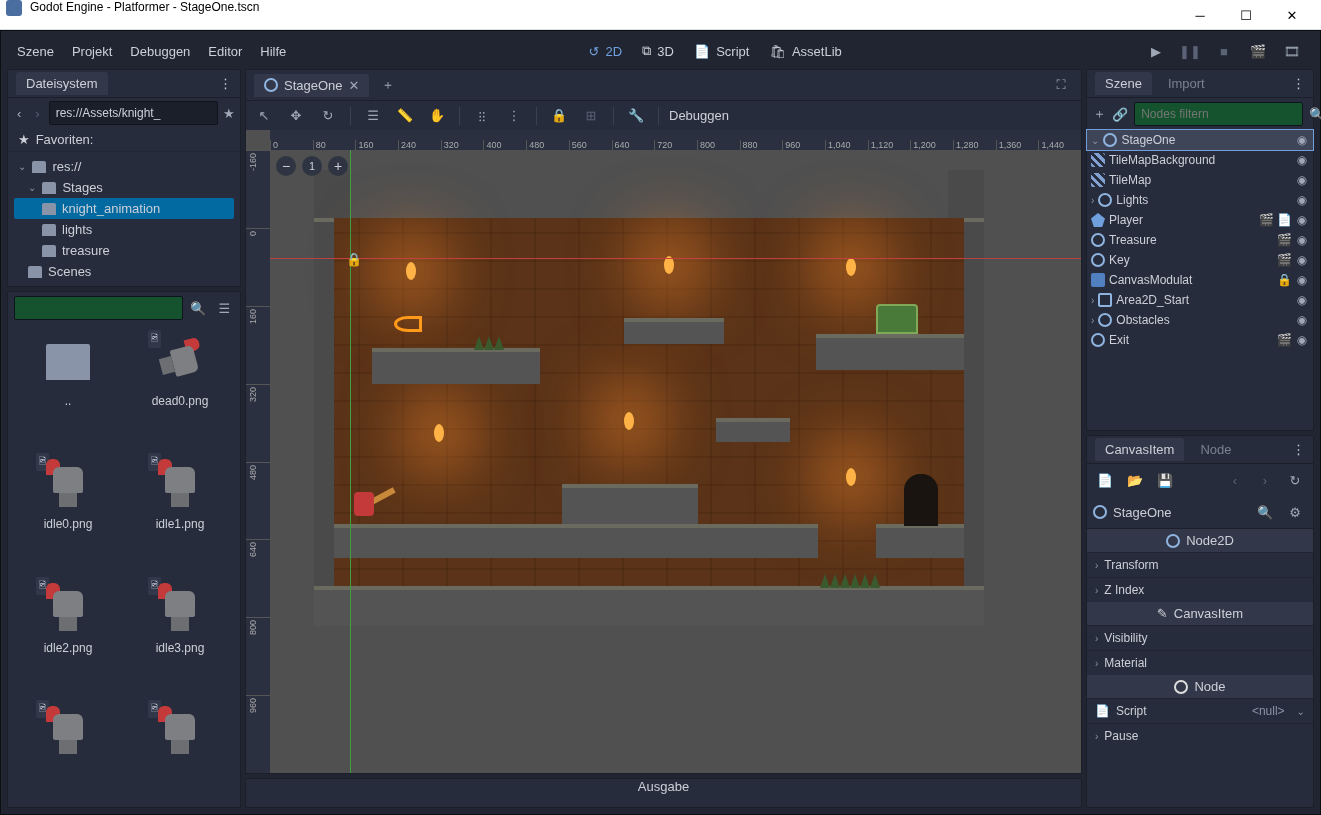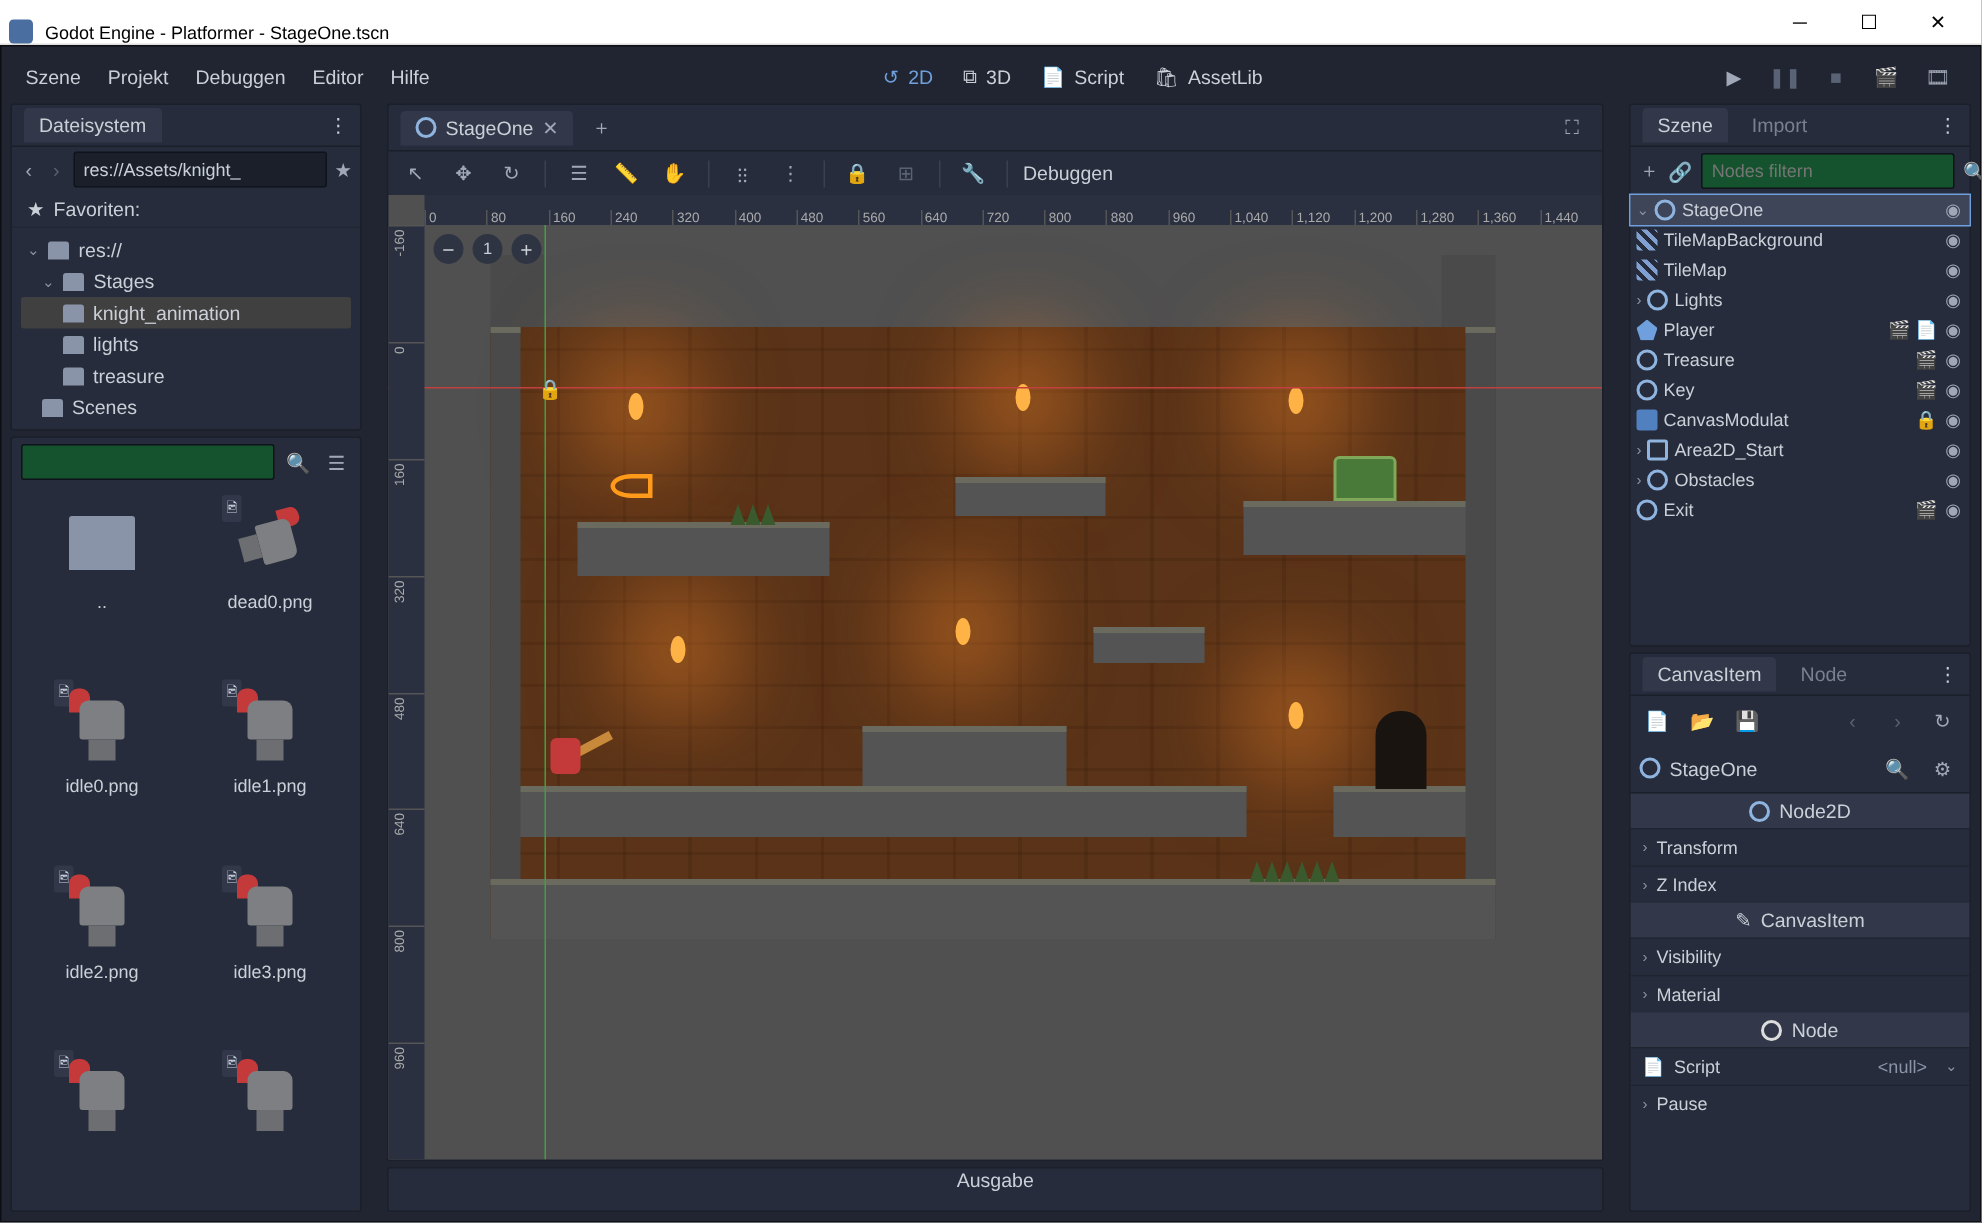--- a/index.html
+++ b/index.html
@@ -1,44 +1,44 @@
 <!DOCTYPE html>
 <html><head>
 <meta charset="utf-8">
 <style>
 * { box-sizing: border-box; margin:0; padding:0; }
 body { font-family: Arial, sans-serif; font-size:13px; color:#cbd0d8; background:#fff; overflow:hidden; }
 .app { width:1321px; height:815px; display:flex; flex-direction:column; background:#fff; }
-.titlebar { height:30px; background:#fff; color:#000; display:flex; align-items:flex-end; padding:0 6px; border-bottom:1px solid #ddd;}
+.titlebar { height:30px; background:#fff; color:#000; display:flex; align-items:flex-start; padding:0 6px; border-bottom:1px solid #ddd;}
 .titlebar .logo { width:16px; height:16px; background:#4a6ea0; border-radius:3px; margin-right:8px;}
 .titlebar .title { flex:1; font-size:12px;}
 .win-btns { display:flex; gap:0; }
 .win-btns span { width:46px; height:30px; display:flex; align-items:center; justify-content:center; cursor:pointer; color:#000;}
 .main-wrap { flex:1; background:#202531; display:flex; flex-direction:column; padding:6px; gap:4px; border:1px solid #0d0f15;}
 .menubar { height:28px; display:flex; align-items:center; padding:0 10px; gap:20px;}
 .menubar .left { display:flex; gap:18px;}
 .menubar .center { flex:1; display:flex; justify-content:center; gap:20px; align-items:center;}
 .menubar .right { display:flex; gap:10px; align-items:center;}
 .m-item { cursor:pointer; display:flex; align-items:center; gap:6px; }
 .accent { color:#6fa0dd; }
-.body { flex:1; display:flex; gap:17px; min-height:0;}
+.body { flex:1; display:flex; gap:4px; min-height:0;}
 .left-col { width:234px; display:flex; flex-direction:column; gap:4px;}
 .center-col { flex:1; display:flex; flex-direction:column; gap:4px; min-width:0;}
 .right-col { width:228px; display:flex; flex-direction:column; gap:4px;}
 .panel { background:#262c3b; border:1px solid #1a1f2a; border-radius:2px; display:flex; flex-direction:column; }
 .panel-head { height:28px; display:flex; align-items:center; padding:0 8px; border-bottom:1px solid #1a1f2a;}
 .panel-head .tab { padding:4px 10px; background:#323849; border-radius:3px 3px 0 0;}
 .panel-head .tab.inactive { background:transparent; color:#7a8090;padding-left:16px;}
 .panel-head .dots { margin-left:auto; cursor:pointer;}
 .fs-nav { height:30px; display:flex; align-items:center; padding:0 4px; gap:4px;}
 .fs-nav input { flex:1; background:#1a1f2a; border:1px solid #0f131b; color:#cbd0d8; padding:4px 6px; font-size:12px; border-radius:2px;}
 .ico-btn { width:24px; height:24px; display:flex; align-items:center; justify-content:center; cursor:pointer; color:#a0a8b8; border-radius:2px;}
 .tree { padding:4px 6px; }
 .tree .row { display:flex; align-items:center; gap:6px; padding:3px 4px; cursor:pointer; border-radius:2px;}
-.tree .row.sel { background:#404040;}
+.tree .row.sel { background:#0369a1;}
 .tree .indent1 { padding-left:14px;}
 .tree .indent2 { padding-left:28px;}
 .folder-ico { width:14px; height:12px; background:#8a94a8; border-radius:2px 2px 0 0; display:inline-block;}
 .chev { font-size:10px; color:#8a94a8;}
 .thumb-grid { flex:1; overflow:auto; padding:6px; display:grid; grid-template-columns:1fr 1fr; gap:4px;}
 .thumb { display:flex; flex-direction:column; align-items:center; gap:4px; padding:4px; cursor:pointer;}
 .thumb .img { width:56px; height:56px; position:relative; display:flex; align-items:center; justify-content:center;}
 .thumb .label { font-size:12px; text-align:center;}
 .corner { position:absolute; top:-4px; left:-4px; font-size:9px; color:#c8cfdc; background:#323849; padding:1px 3px; border-radius:2px;}
 .knight { width:40px; height:48px; position:relative;}

